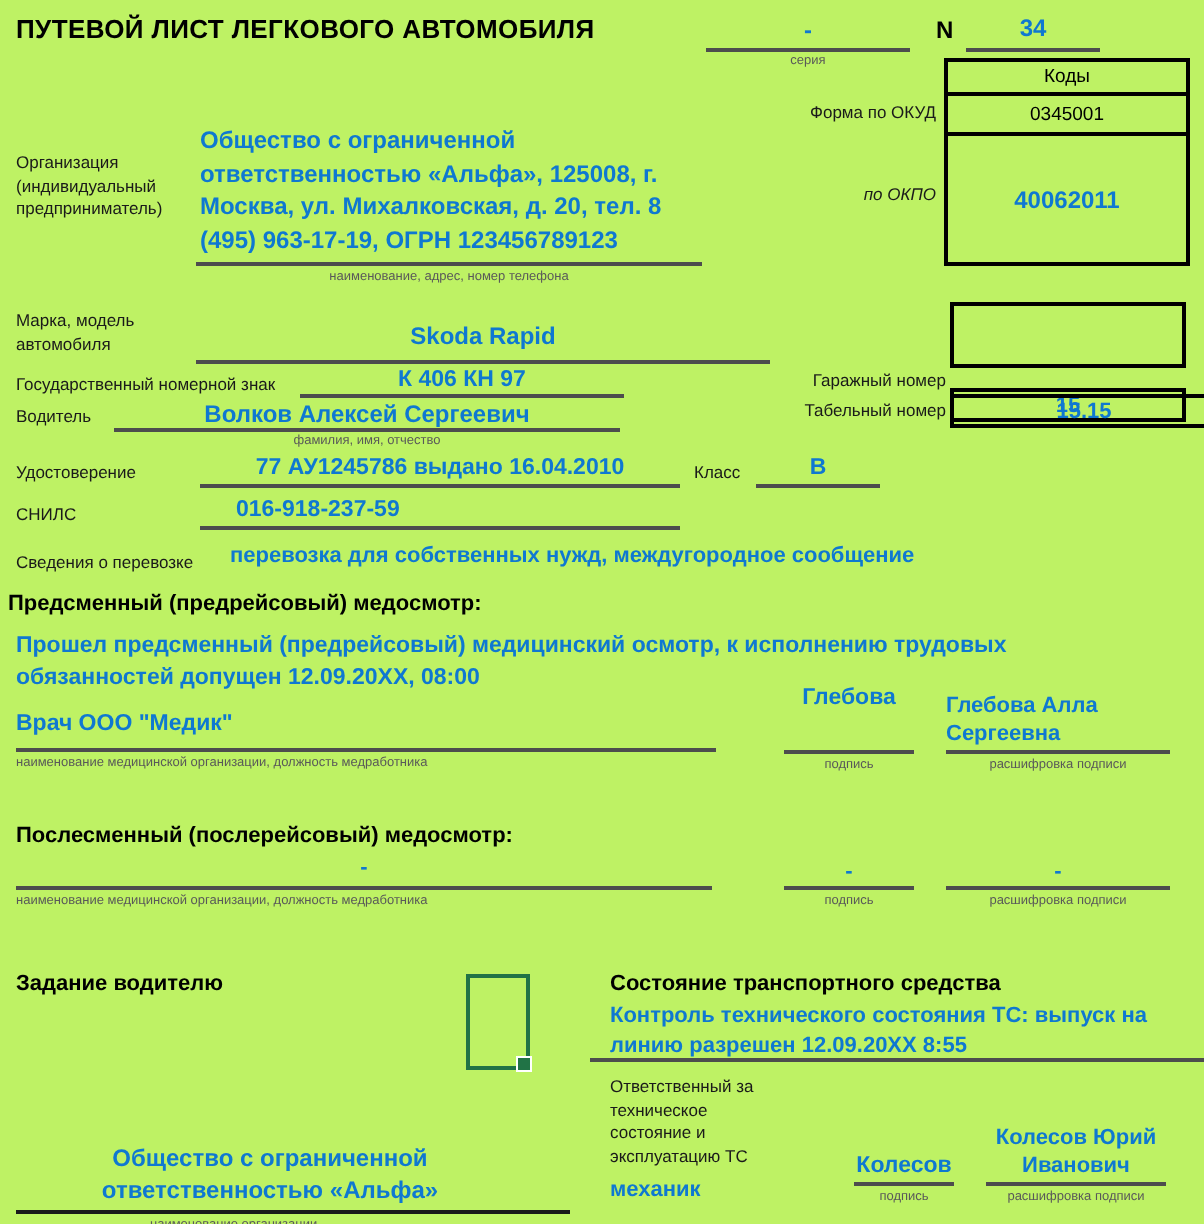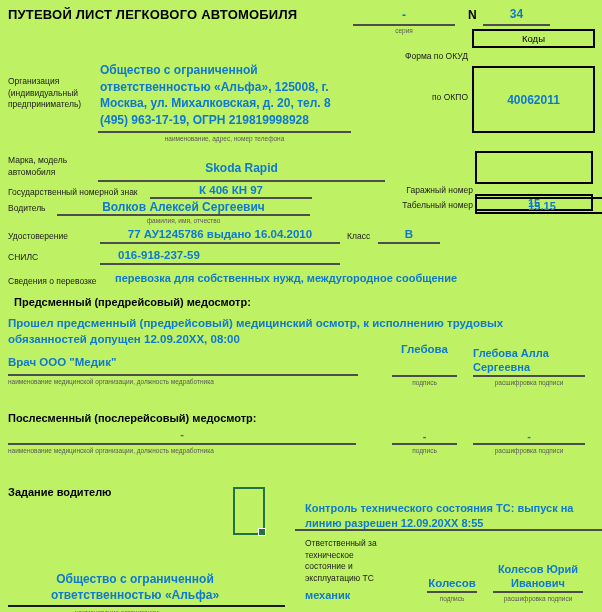--- a/index.html
+++ b/index.html
@@ -30,30 +30,31 @@
   <div class="abs line" style="left:353px;top:24px;width:102px;"></div>
   <div class="abs cap ctr" style="left:353px;top:27px;width:102px;">серия</div>
 
   <div class="abs" style="left:468px;top:8px;font-size:12px;font-weight:bold;">N</div>
   <div class="abs blue ctr v12" style="left:483px;top:7px;width:67px;">34</div>
   <div class="abs line" style="left:483px;top:24px;width:67px;"></div>
 
 
   <div class="abs cell" style="left:472px;top:29px;width:123px;height:19px;font-size:9.5px;">Коды</div>
   <div class="abs lbl rt" style="left:380px;top:51px;width:88px;">Форма по ОКУД</div>
-  <div class="abs lbl rt" style="left:380px;top:92px;width:88px;">по ОКПО</div>
+  <div class="abs cell" style="left:472px;top:46px;width:123px;height:22px;font-size:9.5px;">0345001</div>
+  <div class="abs lbl rt" style="left:380px;top:92px;width:88px;font-style:italic;">по ОКПО</div>
   <div class="abs cell blue v12" style="left:472px;top:66px;width:123px;height:67px;">40062011</div>
 
   <div class="abs lbl pre" style="left:8px;top:76px;">Организация
 (индивидуальный
 предприниматель)</div>
   <div class="abs blue pre v12" style="left:100px;top:62px;width:340px;line-height:16.5px;">Общество с ограниченной
 ответственностью «Альфа», 125008, г.
 Москва, ул. Михалковская, д. 20, тел. 8
-(495) 963-17-19, ОГРН 219819998928</div>
+(495) 963-17-19, ОГРН 123456789123</div>
   <div class="abs line" style="left:98px;top:131px;width:253px;"></div>
   <div class="abs cap ctr" style="left:98px;top:135px;width:253px;">наименование, адрес, номер телефона</div>
 
   <div class="abs lbl pre" style="left:8px;top:155px;">Марка, модель
 автомобиля</div>
   <div class="abs blue ctr v12" style="left:98px;top:161px;width:287px;">Skoda Rapid</div>
   <div class="abs line" style="left:98px;top:180px;width:287px;"></div>
 
   <div class="abs cell" style="left:475px;top:151px;width:118px;height:33px;"></div>
   <div class="abs cell blue v11" style="left:475px;top:194px;width:118px;height:17px;">15</div>
@@ -77,21 +78,21 @@
   <div class="abs blue ctr v115" style="left:378px;top:228px;width:62px;">В</div>
   <div class="abs line" style="left:378px;top:242px;width:62px;"></div>
 
   <div class="abs lbl" style="left:8px;top:252px;">СНИЛС</div>
   <div class="abs blue v115" style="left:118px;top:249px;">016-918-237-59</div>
   <div class="abs line" style="left:100px;top:263px;width:240px;"></div>
 
   <div class="abs lbl" style="left:8px;top:276px;">Сведения о перевозке</div>
   <div class="abs blue v11" style="left:115px;top:272px;">перевозка для собственных нужд, междугородное сообщение</div>
 
-  <div class="abs h" style="left:14px;top:296px;">Предсменный (предрейсовый) медосмотр:</div>
+  <div class="abs h" style="left:4px;top:296px;">Предсменный (предрейсовый) медосмотр:</div>
   <div class="abs blue pre v115" style="left:8px;top:315px;width:590px;line-height:16px;">Прошел предсменный (предрейсовый) медицинский осмотр, к исполнению трудовых
 обязанностей допущен  12.09.20XX,  08:00</div>
   <div class="abs blue v115" style="left:8px;top:356px;">Врач ООО "Медик"</div>
   <div class="abs line" style="left:8px;top:374px;width:350px;"></div>
   <div class="abs cap" style="left:8px;top:378px;">наименование медицинской организации, должность медработника</div>
   <div class="abs blue ctr v115" style="left:392px;top:343px;width:65px;">Глебова</div>
   <div class="abs line" style="left:392px;top:375px;width:65px;"></div>
   <div class="abs cap ctr" style="left:392px;top:379px;width:65px;">подпись</div>
   <div class="abs blue v11" style="left:473px;top:347px;width:100px;line-height:13.5px;">Глебова Алла Сергеевна</div>
   <div class="abs line" style="left:473px;top:375px;width:112px;"></div>
@@ -110,20 +111,21 @@
 
   <div class="abs h" style="left:8px;top:486px;text-align:right;">Задание водителю</div>
 
   <div class="abs" style="left:233px;top:487px;width:28px;height:44px;border:2px solid #217346;"></div>
   <div class="abs" style="left:258px;top:528px;width:6px;height:6px;background:#217346;border:1px solid #fff;"></div>
 
   <div class="abs blue ctr v12" style="left:15px;top:572px;width:240px;line-height:15.5px;">Общество с ограниченной ответственностью «Альфа»</div>
   <div class="abs" style="left:8px;top:605px;width:277px;border-top:2px solid #1a1a1a;height:0;"></div>
   <div class="abs cap" style="left:75px;top:609px;height:3px;overflow:hidden;">наименование организации</div>
 
+  <div class="abs h" style="left:305px;top:486px;">Состояние транспортного средства</div>
   <div class="abs blue pre v11" style="left:305px;top:501px;width:297px;line-height:14.5px;">Контроль технического состояния ТС: выпуск на
 линию разрешен 12.09.20XX 8:55</div>
   <div class="abs line" style="left:295px;top:529px;width:307px;"></div>
   <div class="abs lbl pre" style="left:305px;top:538px;">Ответственный за
 техническое
 состояние и
 эксплуатацию ТС</div>
   <div class="abs blue v11" style="left:305px;top:589px;">механик</div>
   <div class="abs blue ctr v115" style="left:427px;top:577px;width:50px;">Колесов</div>
   <div class="abs line" style="left:427px;top:591px;width:50px;"></div>

